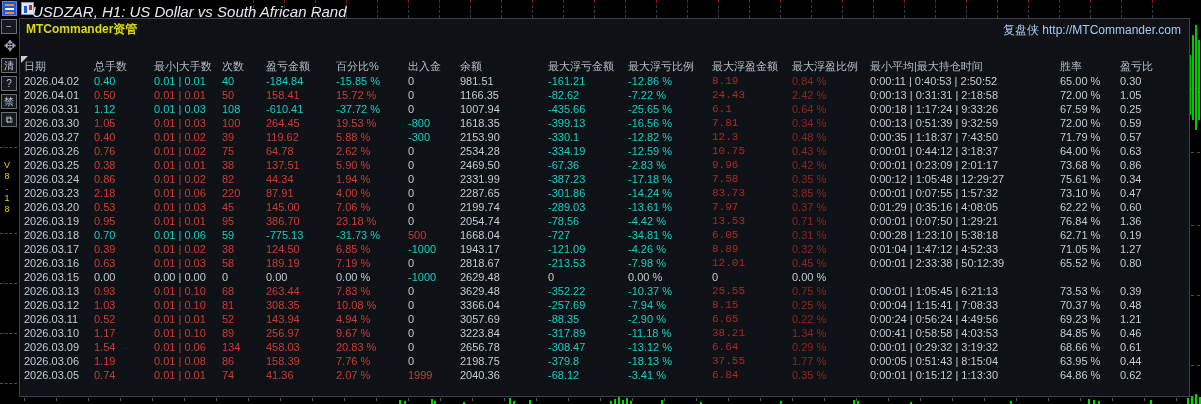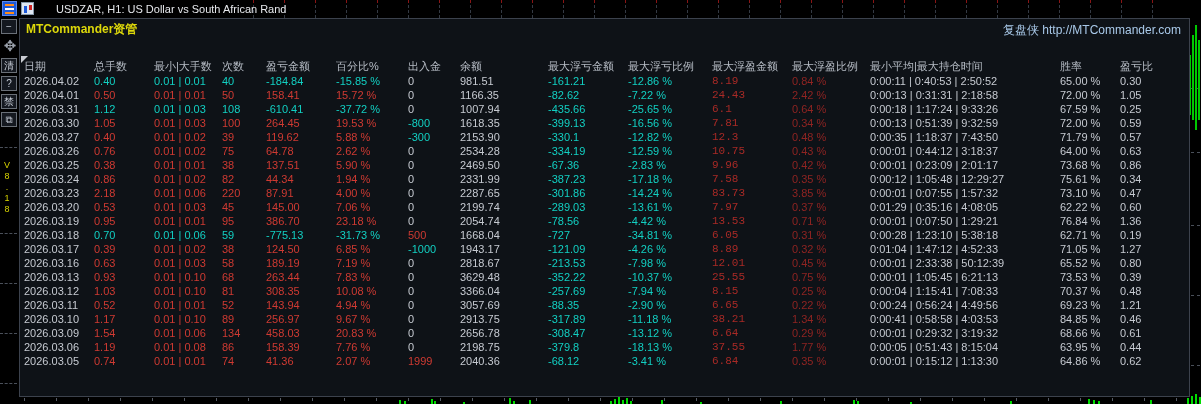--- a/index.html
+++ b/index.html
@@ -9,21 +9,21 @@
     -webkit-font-smoothing:none;
   }
   
   .titlebar{position:absolute;left:0;top:0;width:1201px;height:18px;background:#000;z-index:5;}
   .app-icon{position:absolute;left:2px;top:1px;width:15px;height:15px;background:#1d59d8;border:1px solid #5b86e8;box-sizing:border-box;}
   .app-icon i{display:block;height:2px;margin:2px 2px 0 2px;background:#ff8c1a;}
   .app-icon i.w{background:#ffffff;}
   .chart-icon{position:absolute;left:21px;top:2px;width:13px;height:13px;background:#dfe7f2;border:1px solid #8899aa;box-sizing:border-box;}
   .chart-icon b{position:absolute;left:2px;top:3px;width:3px;height:7px;background:#1d59d8;}
   .chart-icon s{position:absolute;left:7px;top:2px;width:3px;height:5px;background:#cc2222;}
-  .title-text{position:absolute;left:56px;top:3px;font-size:11px;color:#e6e8ec;white-space:nowrap;}
+  .title-text{position:absolute;left:32px;top:3px;font-size:15px;color:#e6e8ec;white-space:nowrap;font-style:italic;}
   .vline{position:absolute;top:0;width:0;height:18px;border-left:1px dashed #343a44;}
   .vline-tip{position:absolute;top:0;width:1px;height:3px;background:#8b1414;}
   
   .side-btn{position:absolute;left:1px;width:16px;height:15px;line-height:14px;text-align:center;
     background:#14181f;border:1px solid #6a7078;box-sizing:border-box;color:#c2c8d2;font-size:10px;z-index:6;}
   .move-glyph{position:absolute;left:1px;width:18px;height:18px;border:none;background:none;color:#9aa1ab;font-size:15px;line-height:18px;text-align:center;z-index:6;}
   .version-tag{position:absolute;left:2px;top:160px;color:#d8d400;font-size:9px;
     writing-mode:vertical-rl;text-orientation:upright;letter-spacing:1px;z-index:6;}
   .hdash{position:absolute;height:0;border-top:1px dashed #4a505a;}
   
@@ -426,20 +426,37 @@
           <td class="c-gray">2818.67</td>
           <td class="c-teal">-213.53</td>
           <td class="c-teal">-7.98 %</td>
           <td class="c-dimred">12.01</td>
           <td class="c-dimred2">0.45 %</td>
           <td class="c-gray">0:00:01 | 2:33:38 | 50:12:39</td>
           <td class="c-gray">65.52 %</td>
           <td class="c-gray">0.80</td>
         </tr>
         <tr>
+          <td class="c-gray">2026.03.15</td>
+          <td class="c-gray">0.00</td>
+          <td class="c-gray">0.00 | 0.00</td>
+          <td class="c-gray">0</td>
+          <td class="c-gray">0.00</td>
+          <td class="c-gray">0.00 %</td>
+          <td class="c-teal">-1000</td>
+          <td class="c-gray">2629.48</td>
+          <td class="c-gray">0</td>
+          <td class="c-gray">0.00 %</td>
+          <td class="c-gray">0</td>
+          <td class="c-gray">0.00 %</td>
+          <td class="c-gray"></td>
+          <td class="c-gray"></td>
+          <td class="c-gray"></td>
+        </tr>
+        <tr>
           <td class="c-gray">2026.03.13</td>
           <td class="c-red">0.93</td>
           <td class="c-red">0.01 | 0.10</td>
           <td class="c-red">68</td>
           <td class="c-red">263.44</td>
           <td class="c-red">7.83 %</td>
           <td class="c-gray">0</td>
           <td class="c-gray">3629.48</td>
           <td class="c-teal">-352.22</td>
           <td class="c-teal">-10.37 %</td>
@@ -484,21 +501,21 @@
           <td class="c-gray">1.21</td>
         </tr>
         <tr>
           <td class="c-gray">2026.03.10</td>
           <td class="c-red">1.17</td>
           <td class="c-red">0.01 | 0.10</td>
           <td class="c-red">89</td>
           <td class="c-red">256.97</td>
           <td class="c-red">9.67 %</td>
           <td class="c-gray">0</td>
-          <td class="c-gray">2913.75</td>
+          <td class="c-gray">3223.84</td>
           <td class="c-teal">-317.89</td>
           <td class="c-teal">-11.18 %</td>
           <td class="c-dimred">38.21</td>
           <td class="c-dimred2">1.34 %</td>
           <td class="c-gray">0:00:41 | 0:58:58 | 4:03:53</td>
           <td class="c-gray">84.85 %</td>
           <td class="c-gray">0.46</td>
         </tr>
         <tr>
           <td class="c-gray">2026.03.09</td>

